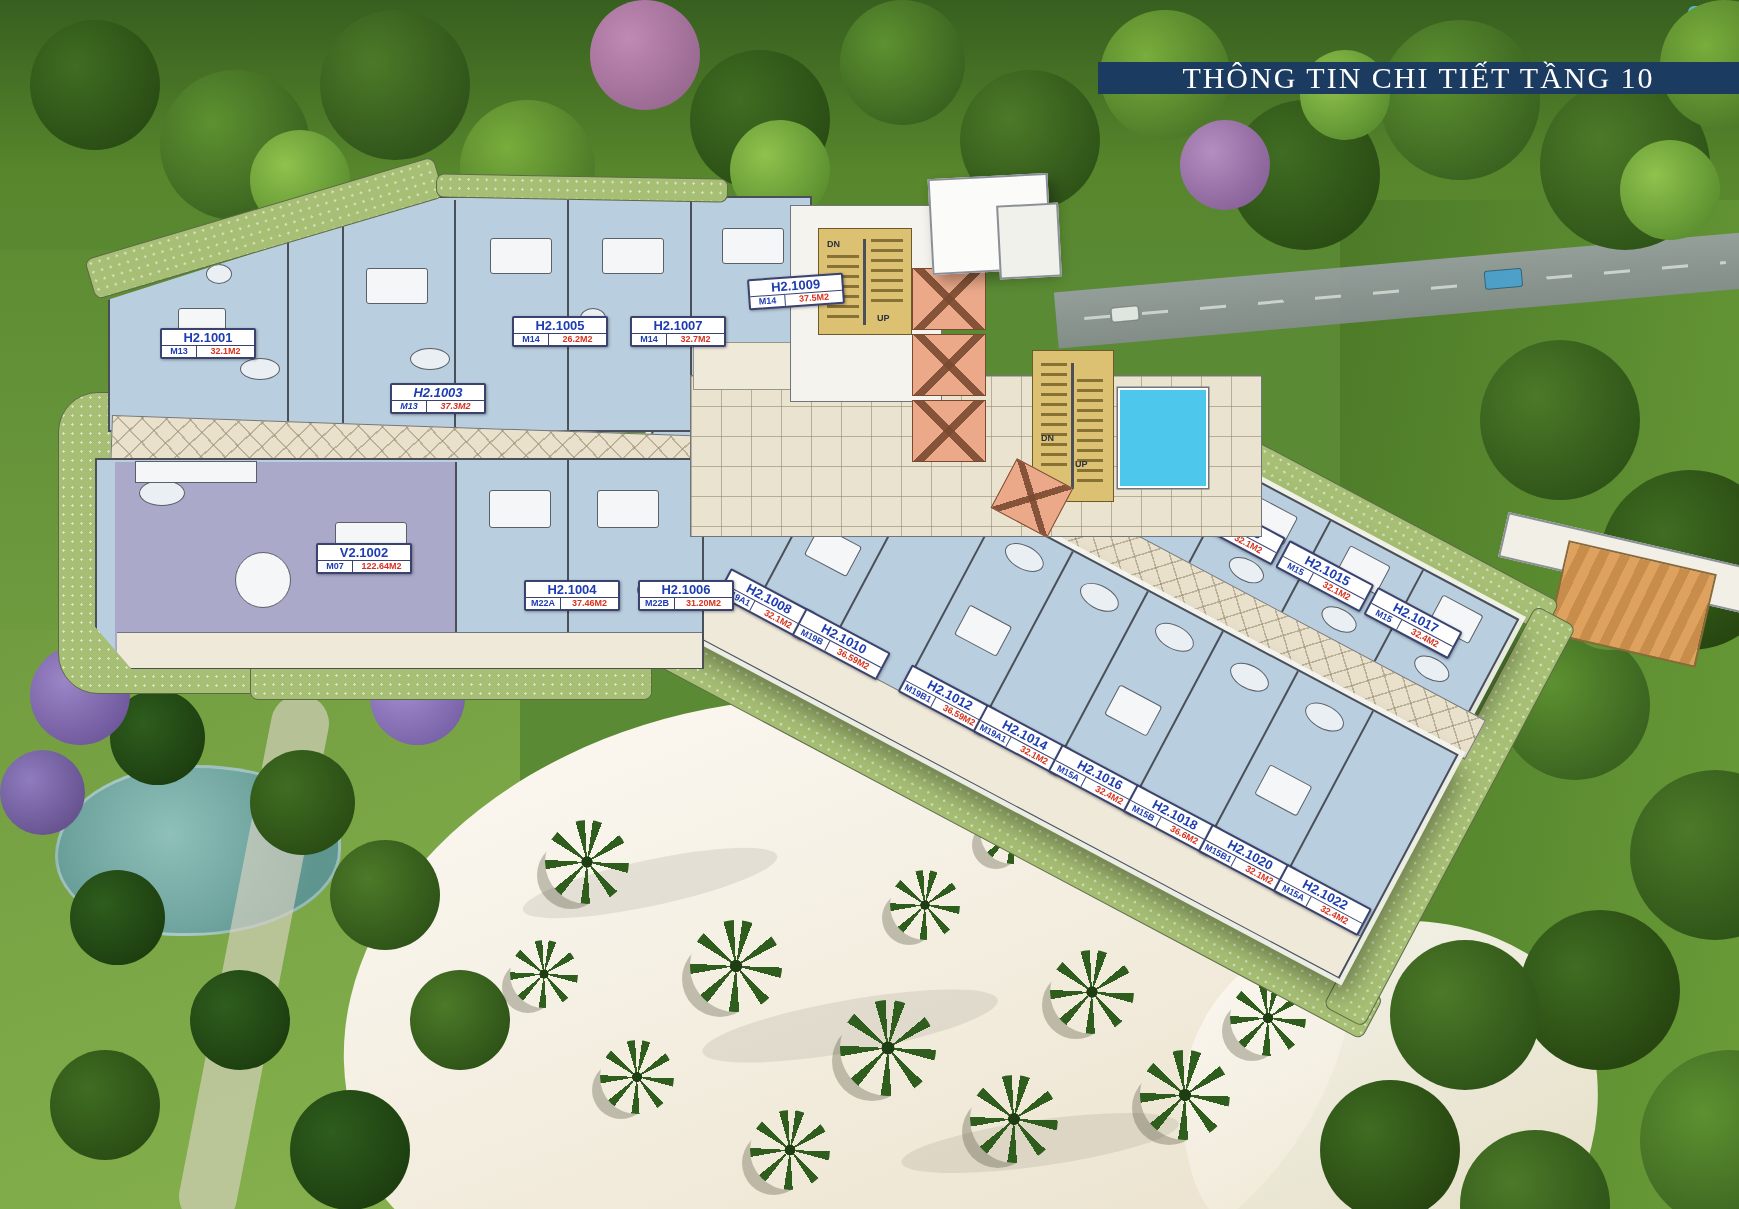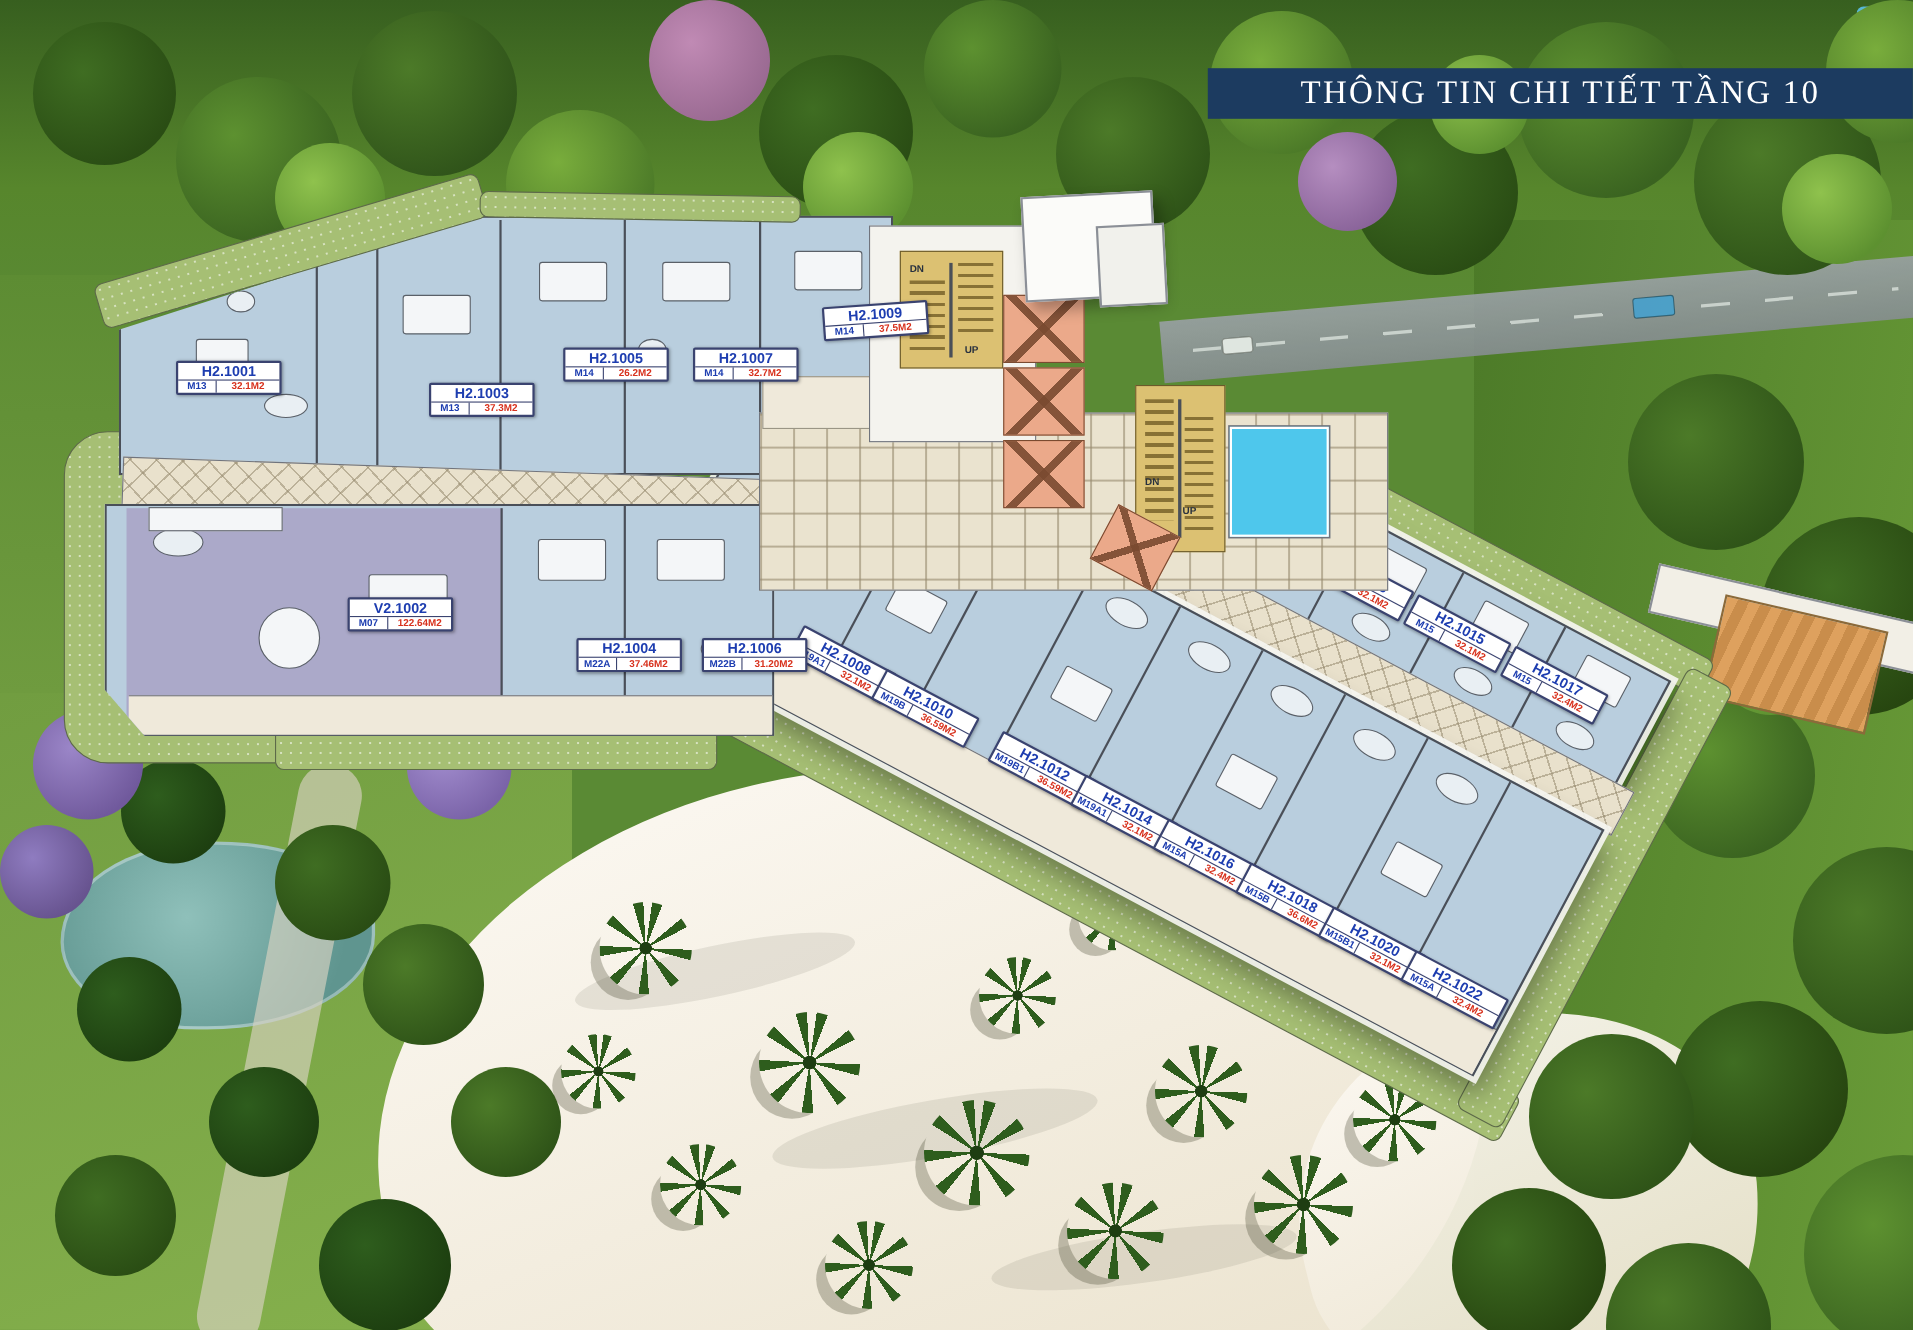--- a/index.html
+++ b/index.html
@@ -49,21 +49,21 @@
   .balc{position:absolute;background:#efe9da;border-top:1.5px solid #70747d;}
   .dnup{position:absolute;font-size:9px;font-weight:bold;color:#28313f;z-index:30;}
   
   .ulabel{position:absolute;width:92px;background:#fff;border:2px solid #3a4370;border-radius:2px;
           text-align:center;z-index:40;box-shadow:1px 1px 3px rgba(0,0,0,.35);cursor:pointer;}
   .ucode{font-weight:bold;font-size:13px;line-height:15px;color:#1d3db0;border-bottom:1.5px solid #3a4370;}
   .umeta{display:flex;font-size:9px;line-height:11px;}
   .umodel{flex:0 0 34px;color:#1d3db0;font-weight:bold;border-right:1.5px solid #3a4370;}
   .uarea{flex:1;color:#d8321e;font-weight:bold;}
   
-  #banner{position:absolute;left:1098px;top:62px;width:641px;height:46px;background:#1c3b60;
+  #banner{position:absolute;left:1098px;top:62px;width:641px;height:32px;background:#1c3b60;
           color:#fff;display:flex;align-items:center;justify-content:center;z-index:60;
           font-family:"Liberation Serif",serif;font-size:30px;letter-spacing:2px;}
 </style>
 </head>
 <body>
 
 <div id="stage">
 
   <div class="bgband" style="left:0;top:0;width:1739px;height:285px;background:linear-gradient(#375f1f,#578а2c 60%,#5a8a34);background:linear-gradient(#375f1f,#57862c 60%,#5a8a34);"></div>
   <div class="bgband" style="left:1340px;top:200px;width:399px;height:1009px;background:linear-gradient(100deg,#4c7a28,#6a9c38);"></div>
@@ -348,21 +348,21 @@
   <div class="abs" style="left:1500px;top:540px;width:250px;height:42px;background:#f2efe6;border:2px solid #8b8f97;transform:rotate(13deg);z-index:9;"></div>
   <div class="abs" style="left:1556px;top:556px;width:148px;height:92px;background:repeating-linear-gradient(103deg,#dea15e 0 10px,#c98d4b 10px 20px);border:2px solid #8b6a3a;transform:rotate(13deg);z-index:9;"></div>
 
   <div class="ulabel" style="left:160px;top:328px;">
     <div class="ucode">H2.1001</div>
     <div class="umeta">
         <span class="umodel">M13</span>
         <span class="uarea">32.1M2</span>
       </div>
   </div>
-  <div class="ulabel" style="left:390px;top:348px;">
+  <div class="ulabel" style="left:390px;top:383px;font-style:italic;">
     <div class="ucode">H2.1003</div>
     <div class="umeta">
         <span class="umodel">M13</span>
         <span class="uarea">37.3M2</span>
       </div>
   </div>
   <div class="ulabel" style="left:512px;top:316px;">
     <div class="ucode">H2.1005</div>
     <div class="umeta">
         <span class="umodel">M14</span>

